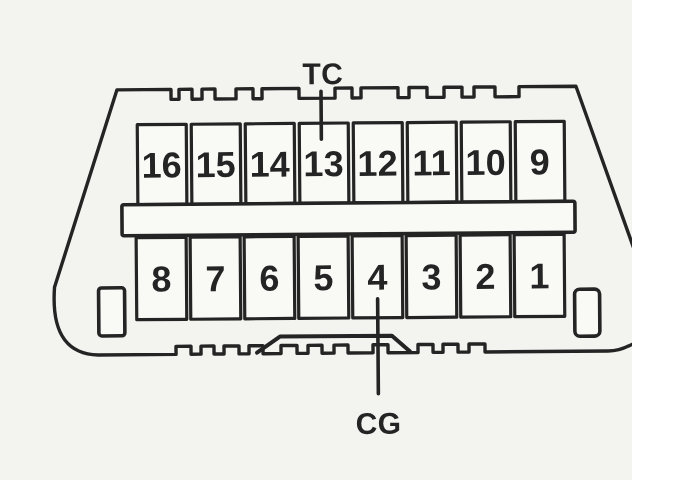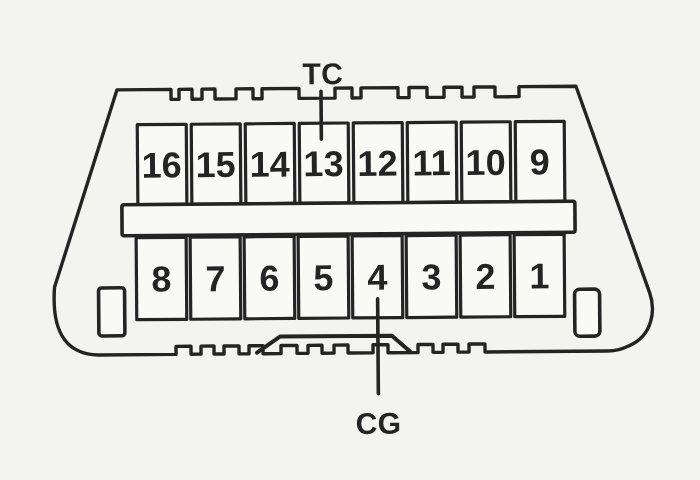--- a/index.html
+++ b/index.html
@@ -1,18 +1,18 @@
 <!DOCTYPE html>
 <html><head>
 <meta charset="utf-8">
 <style>
   html, body { margin: 0; padding: 0; }
   .stage {
     position: relative;
-    width: 700px;
+    width: 632px;
     height: 480px;
     background: #f3f3f0;
     overflow: hidden;
     text-align: right;
   }
   svg.diagram {
     display: block;
     filter: blur(0.3px) contrast(1.02);
   }
   .pin-num {

